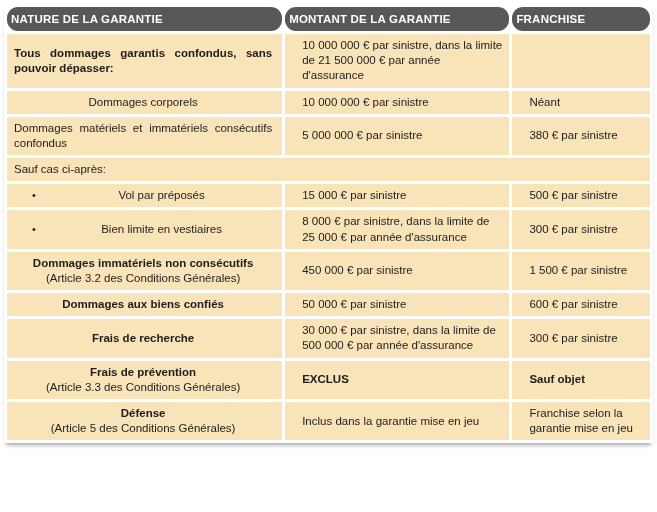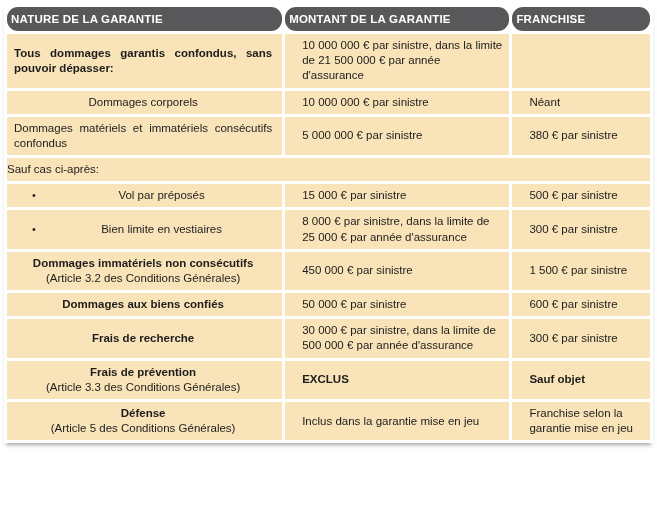--- a/index.html
+++ b/index.html
@@ -32,21 +32,21 @@
   td{
     background:var(--cell-bg);
     font-size:11.5px;
     line-height:1.32;
     padding:4px 8px;
     vertical-align:middle;
   }
   td.nature{text-align:center;padding-left:7px;padding-right:10px;}
   td.justify{text-align:justify;margin-left:44px;}
   td.center{text-align:left;padding-left:17px;padding-right:6px;}
-  td.section{text-align:left;padding-left:0;}
+  td.section{text-align:left;padding-left:7px;}
   td.bullet-cell{padding-left:44px;position:relative;}
   td.bullet-cell .bullet{position:absolute;left:25px;top:50%;transform:translateY(-54%);font-size:11px;}
   .b{font-weight:bold;}
 </style>
 </head>
 <body>
 
 <div class="page">
   <table class="gtable">
     <colgroup>

